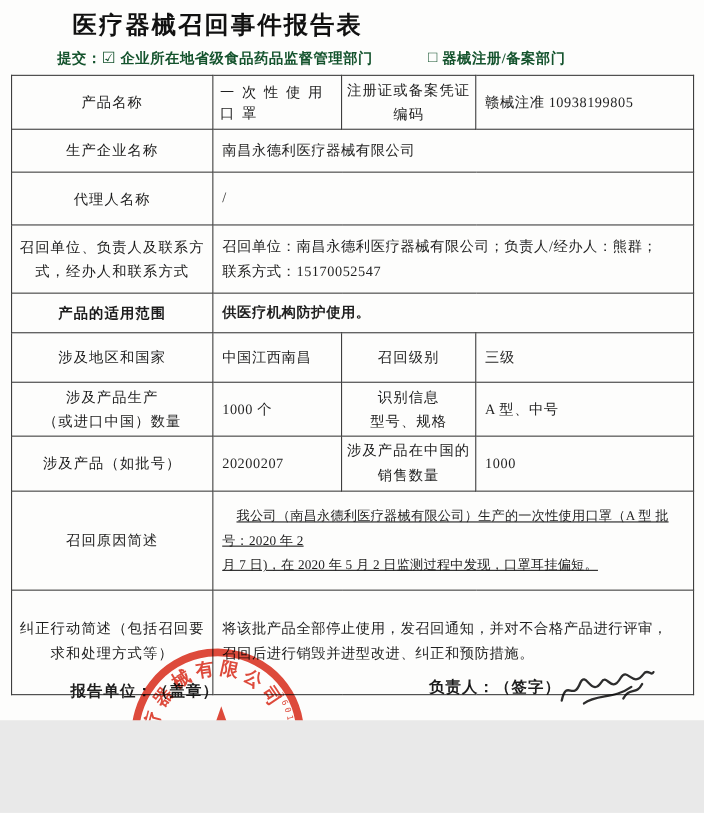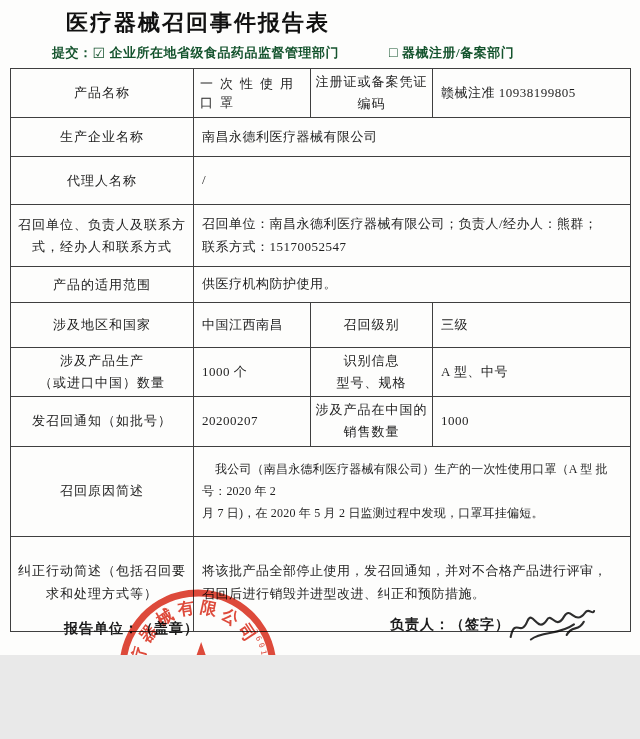--- a/index.html
+++ b/index.html
@@ -31,23 +31,23 @@
   td.lbl {
     text-align:center; white-space:pre-line; letter-spacing:1px;
     line-height:1.7; padding:2px 4px; color:#1c1c1c;
   }
   td.val {
     text-align:left; white-space:pre-line; padding:2px 8px;
     line-height:1.75; letter-spacing:.5px;
   }
   td.val-wide { letter-spacing:7px; line-height:1.5; padding:2px 6px; }
   td.small { font-size:12px; line-height:1.85; letter-spacing:.2px; }
-  td.indent1 { text-indent:13px; }
+  td.indent1 { text-indent:13px;text-decoration:underline; }
   tr.r1 td{height:45px;} tr.r2 td{height:39px;} tr.r3 td{height:48px;}
-  tr.r4 td{height:62px;} tr.r5 td{height:36px;} tr.r6 td{height:45px;font-family:Liberation Serif, serif;}
+  tr.r4 td{height:62px;} tr.r5 td{height:36px;font-weight:bold;} tr.r6 td{height:45px;font-family:Liberation Serif, serif;}
   tr.r7 td{height:49px;} tr.r8 td{height:36px;} tr.r9 td{height:90px;}
   tr.r10 td{height:95px;font-family:Liberation Mono, monospace;}
   .footer-item { position:absolute; font-size:14px; letter-spacing:1px; color:#1c1c1c; font-weight:600; }
   .f-unit { left:64px; top:620px; }
   .f-reporter { left:64px; top:664px; }
   .f-responsible { left:390px; top:616px; }
   .f-date { left:390px; top:662px; }
   .handwritten-date {
     display:inline-block; font-size:19px; font-weight:400;
     letter-spacing:3px; color:#1d1d1d; font-style:italic;
@@ -122,21 +122,21 @@
     </tr>
     <tr class="r7">
       <td class="lbl">涉及产品生产
 （或进口中国）数量</td>
       <td class="val">1000 个</td>
       <td class="lbl">识别信息
 型号、规格</td>
       <td class="val">A 型、中号</td>
     </tr>
     <tr class="r8">
-      <td class="lbl">发召回通知（如批号）</td>
+      <td class="lbl">涉及产品（如批号）</td>
       <td class="val">20200207</td>
       <td class="lbl">涉及产品在中国的
 销售数量</td>
       <td class="val">1000</td>
     </tr>
     <tr class="r9">
       <td class="lbl">召回原因简述</td>
       <td class="val small indent1" colspan="3">我公司（南昌永德利医疗器械有限公司）生产的一次性使用口罩（A 型  批号：2020 年 2
 月 7 日)，在 2020 年 5 月 2 日监测过程中发现，口罩耳挂偏短。</td>
     </tr>

